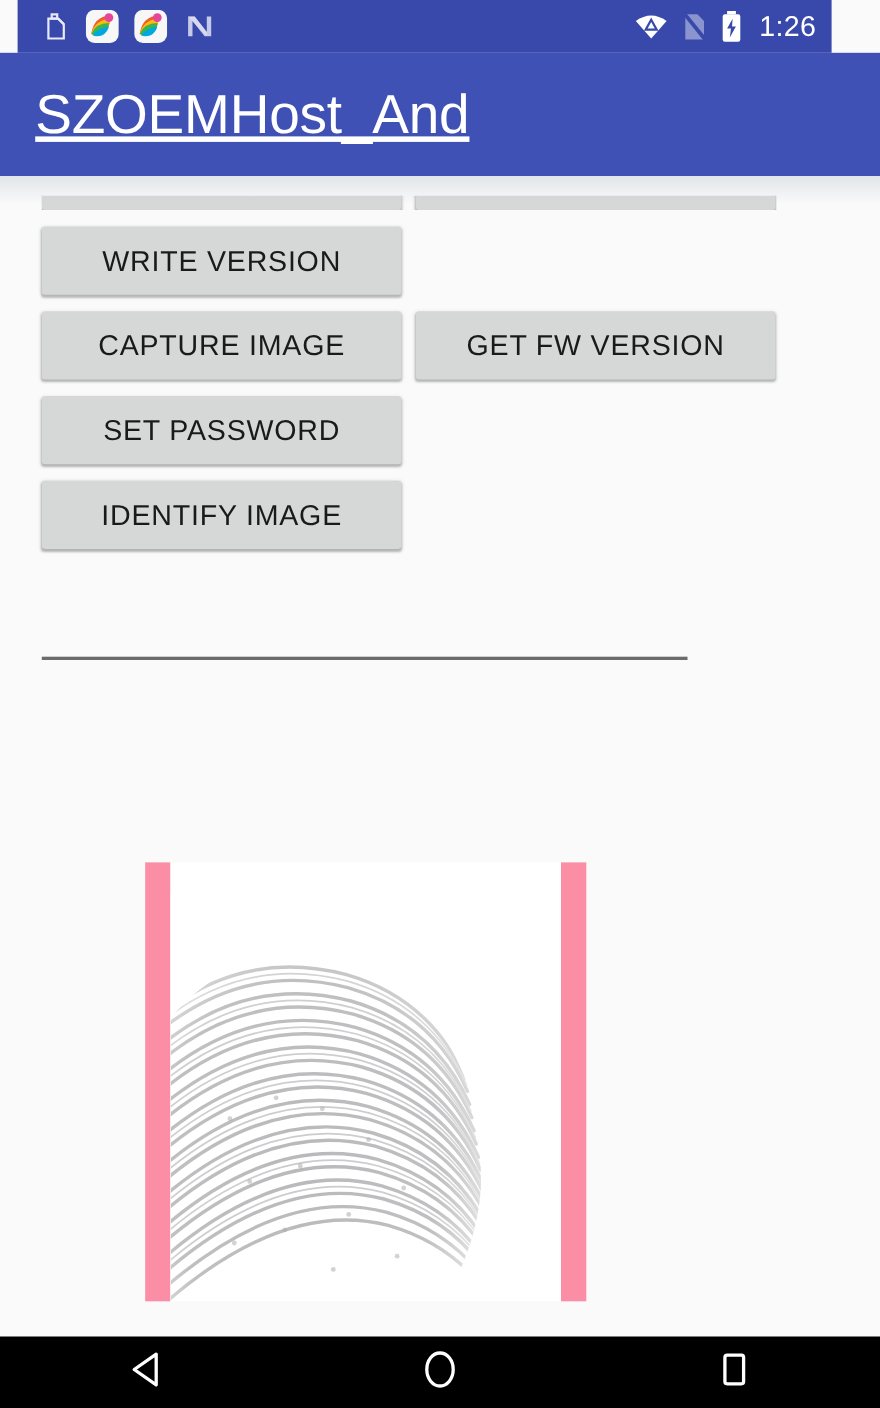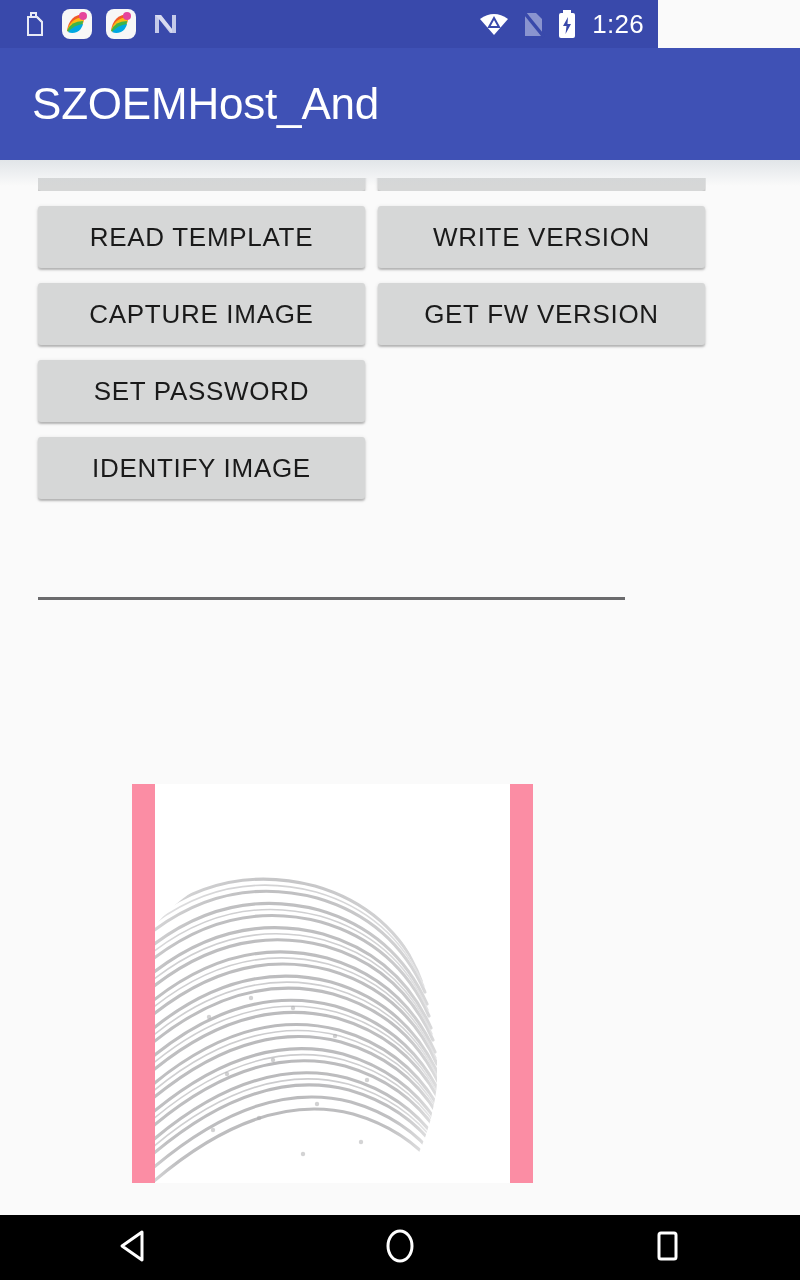--- a/index.html
+++ b/index.html
@@ -11,22 +11,22 @@
     height: 1280px;
     background: #fafafa;
     font-family: "Liberation Sans", sans-serif;
     overflow: hidden;
     position: relative;
   }
 
   
   #status-bar {
     position: absolute;
-    top: 0; left: 0;
-    width: 658px;
+    top: 0; left: 16px;
+    width: 740px;
     height: 48px;
     background: #3949ab;
     display: flex;
     align-items: center;
     box-sizing: border-box;
     padding: 0 14px 0 22px;
   }
   #status-left {
     display: flex;
     align-items: center;
@@ -58,24 +58,25 @@
     width: 800px;
     height: 112px;
     background: #3f51b5;
     display: flex;
     align-items: center;
     box-sizing: border-box;
     padding-left: 32px;
   }
   #app-title {
     color: #ffffff;
-    font-size: 44px;
+    font-size: 50px;
     font-weight: 500;
     letter-spacing: -0.2px;
     font-family: "Liberation Sans", sans-serif;
+    text-decoration: underline;
   }
 
   
   #content {
     position: absolute;
     top: 160px; left: 0;
     width: 800px;
     height: 1055px;
     background: #fafafa;
     overflow: hidden;
@@ -285,21 +286,20 @@
   <div id="scroll-fade"></div>
 
   <div id="button-grid">
 
     <div class="btn-row btn-row-clipped">
       <button class="btn">ENROLL TEMPLATE</button>
       <button class="btn">DELETE TEMPLATE</button>
     </div>
 
     <div class="btn-row">
-      <button class="btn">READ TEMPLATE</button>
       <button class="btn">WRITE VERSION</button>
     </div>
 
     <div class="btn-row">
       <button class="btn">CAPTURE IMAGE</button>
       <button class="btn">GET FW VERSION</button>
     </div>
 
     <div class="btn-row">
       <button class="btn">SET PASSWORD</button>

